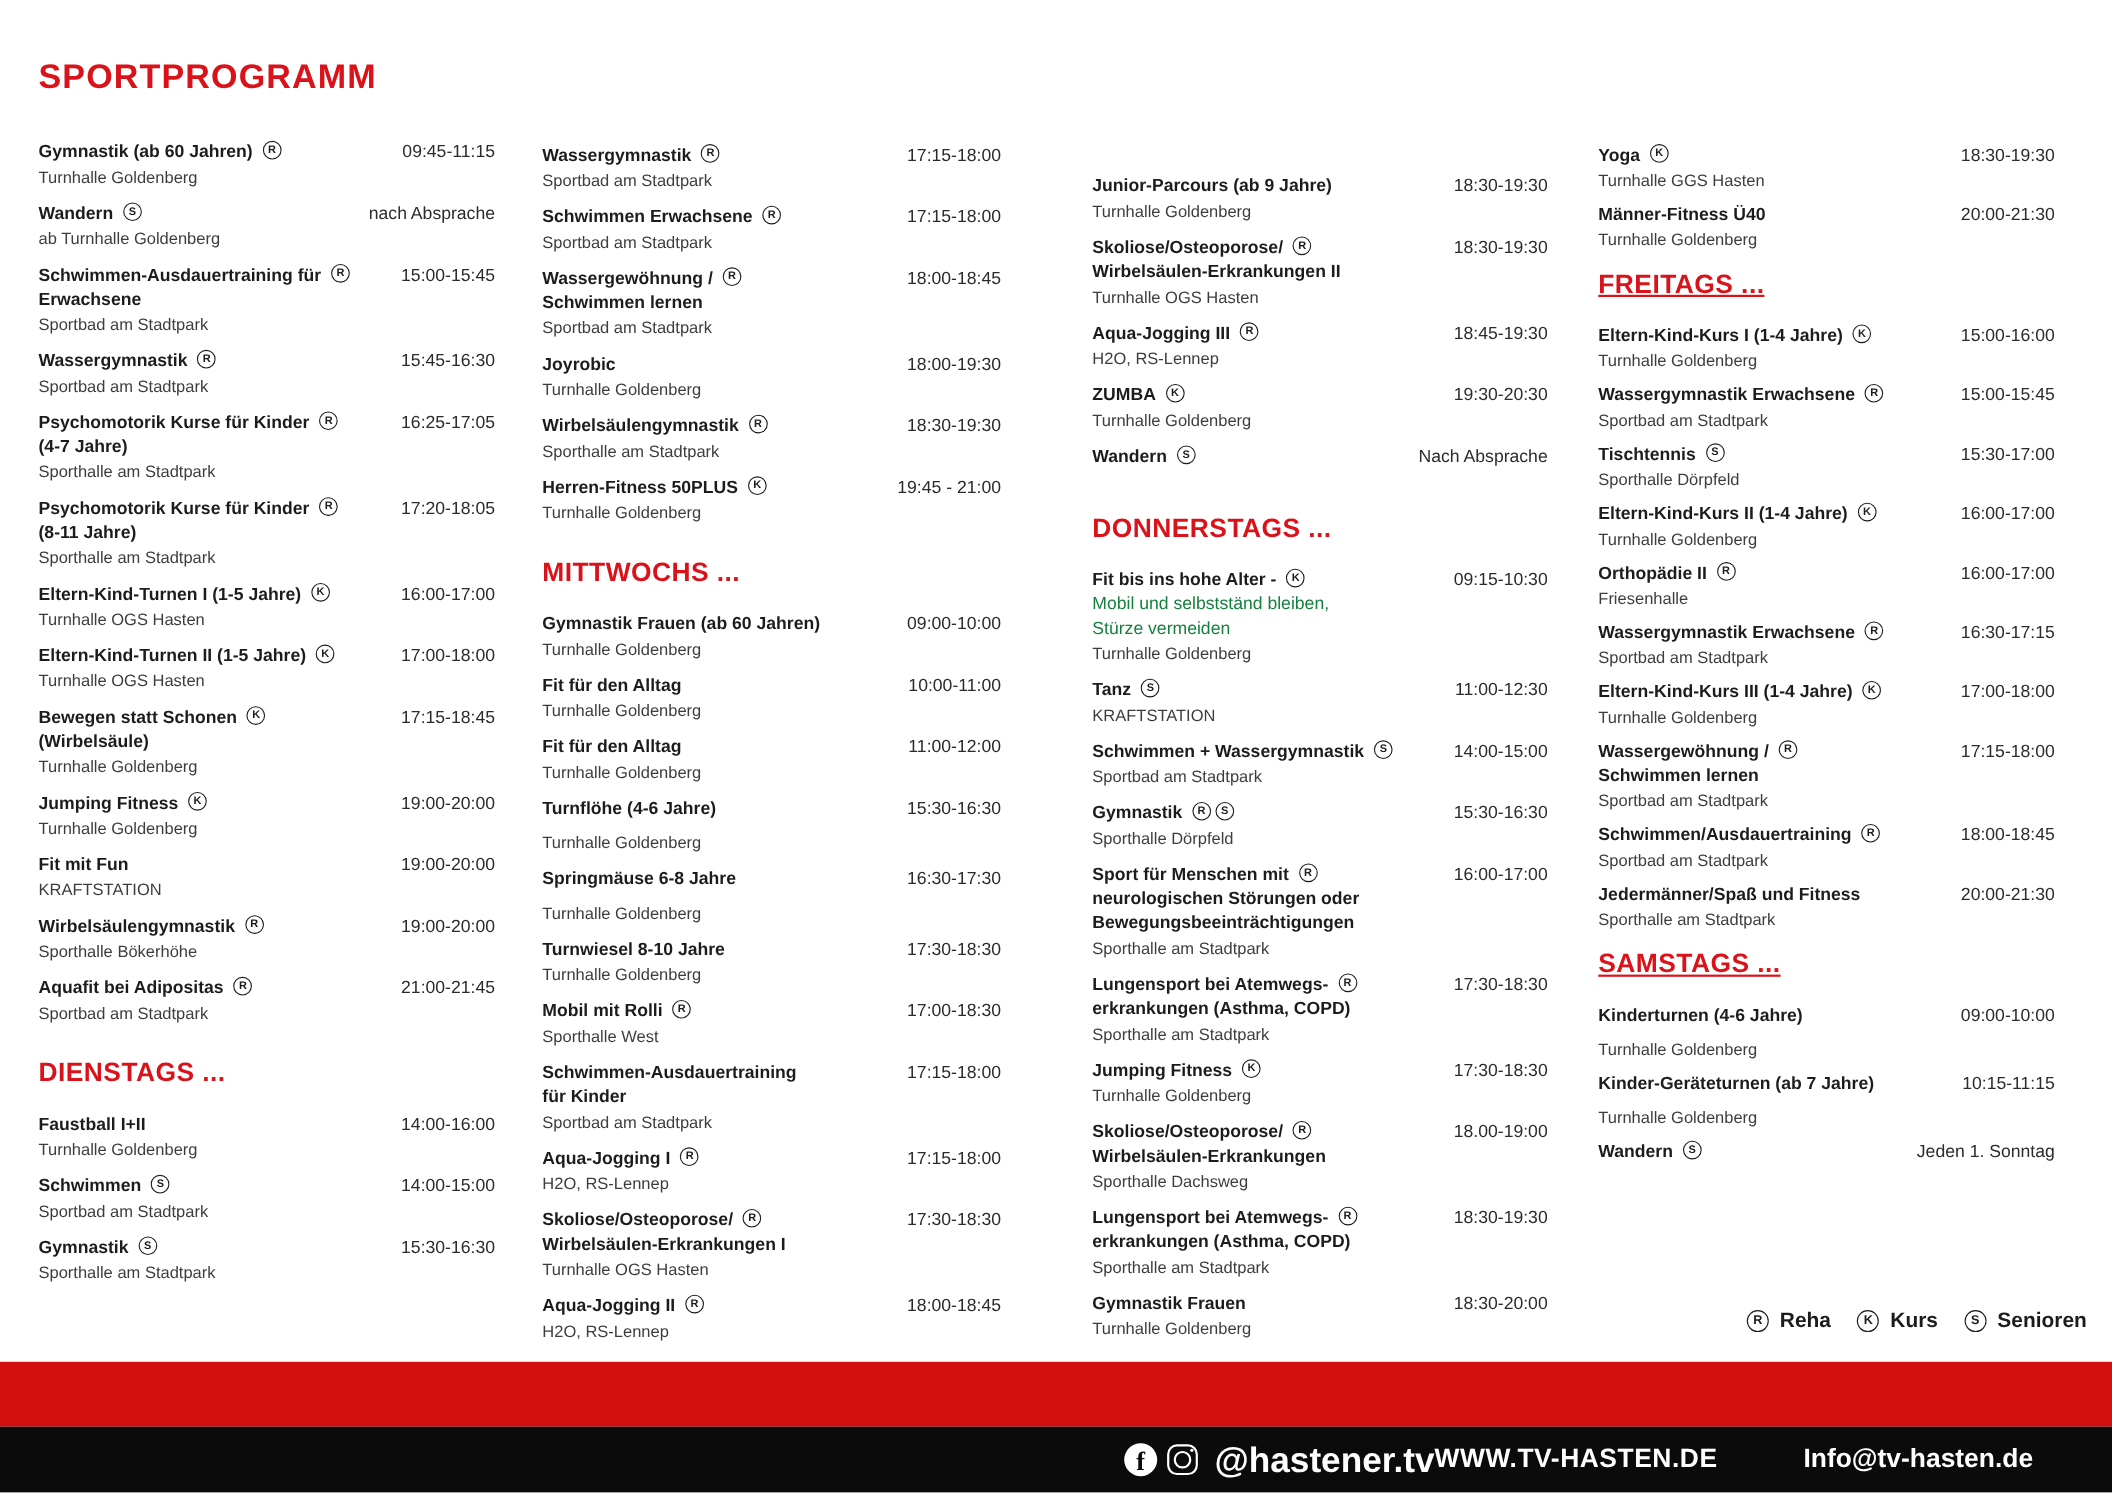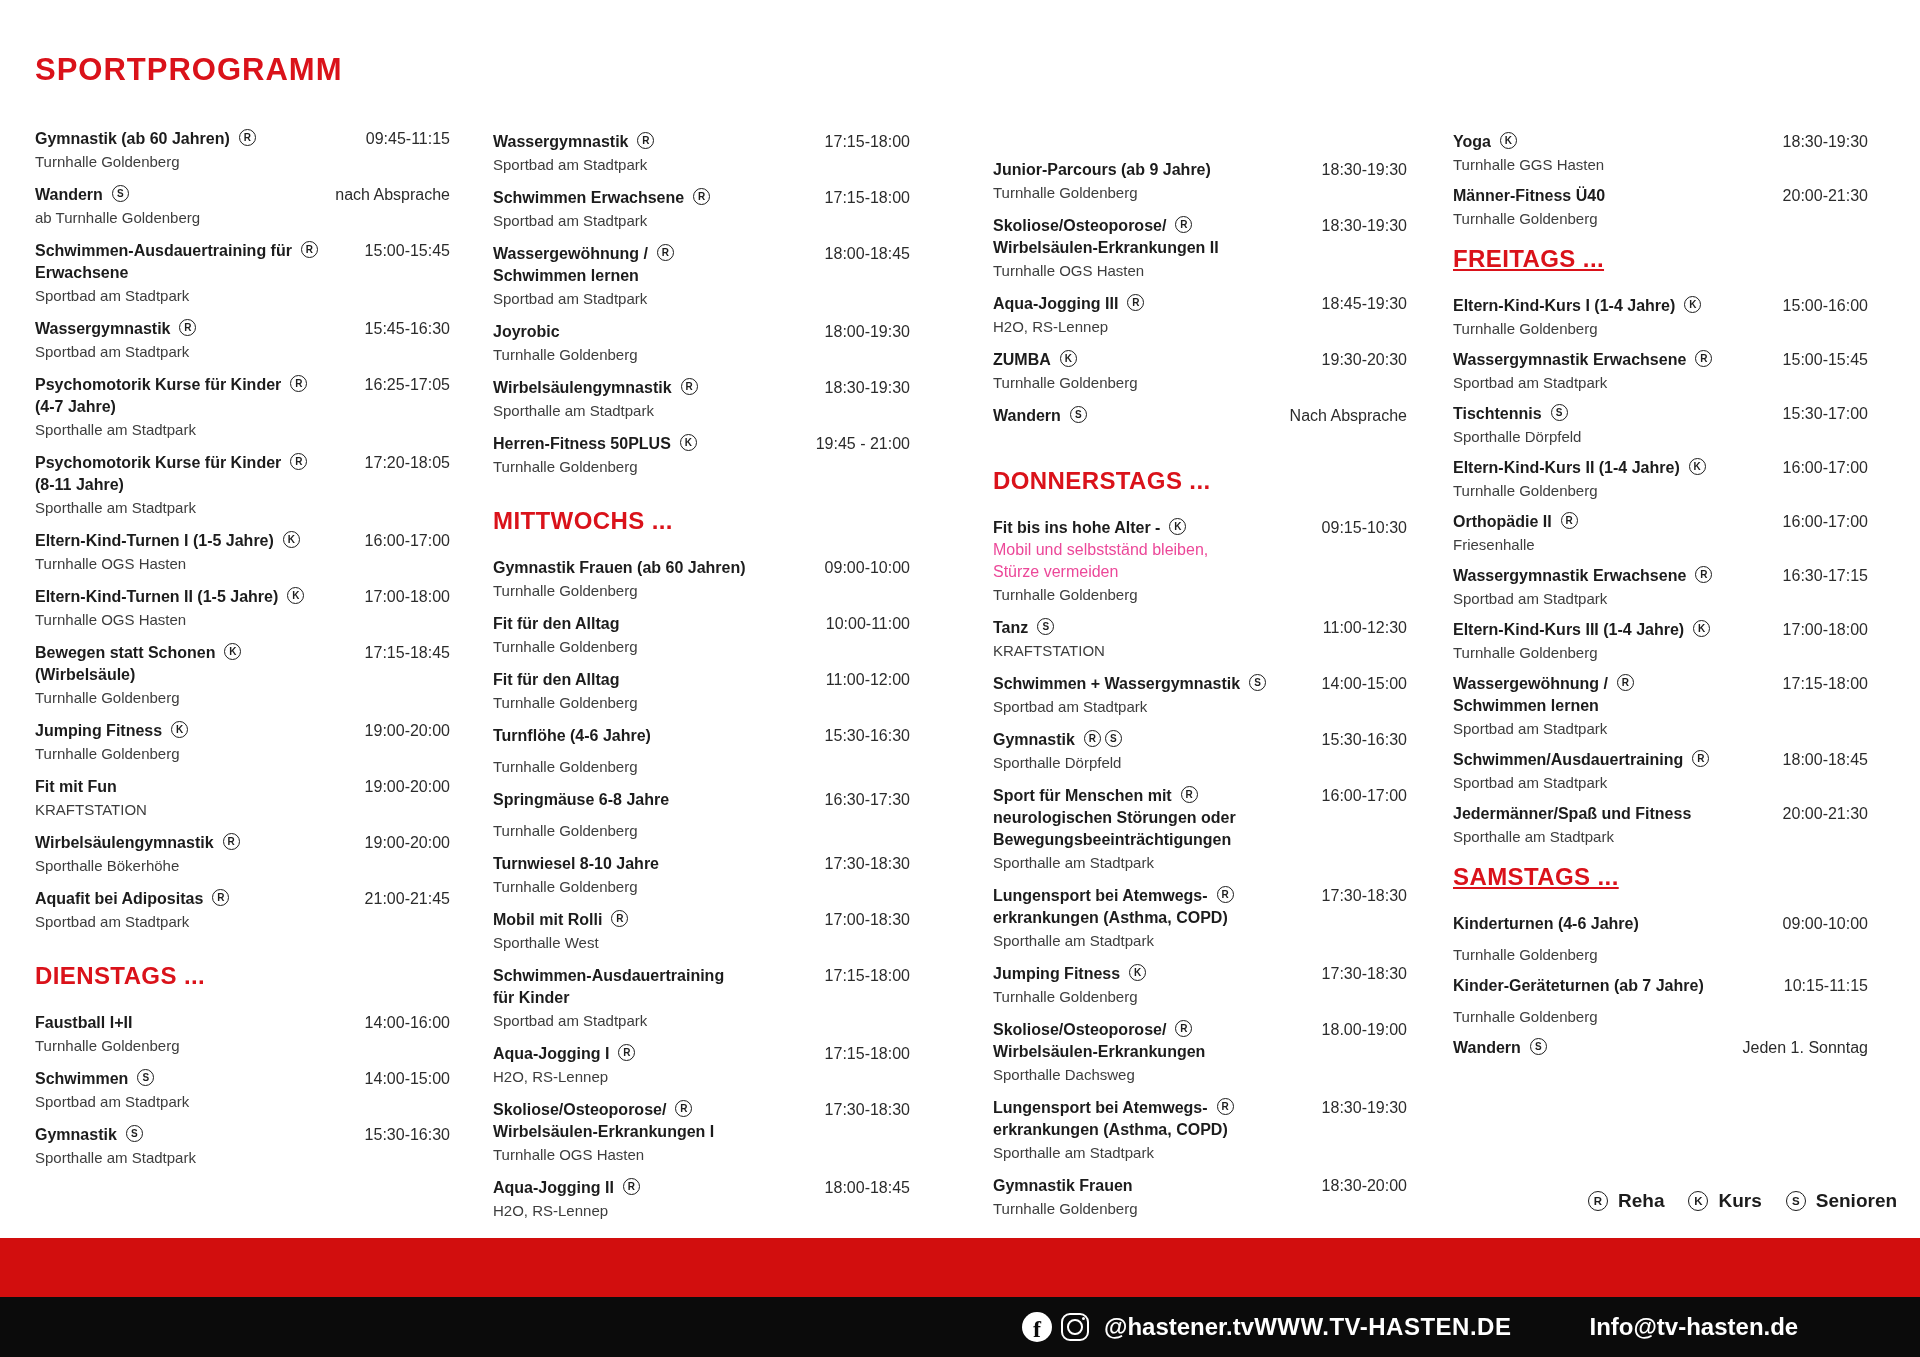--- a/index.html
+++ b/index.html
@@ -35,21 +35,21 @@
     margin-bottom:12px;
   }
   .col-tight .entry{margin-bottom:10px;}
   .col-tight .day-heading{margin-top:16px;text-decoration:underline;}
   .entry.spacer{margin-bottom:40px;}
   .entry-main{min-width:0;}
   .entry-name{
     font-size:16px;font-weight:700;color:var(--ink);line-height:22px;
   }
   .entry-cont{
-    font-size:16px;font-weight:400;color:#ec4899;line-height:22px;
+    font-size:16px;font-weight:400;color:#15803d;line-height:22px;
   }
   .entry-loc{
     font-size:15px;font-weight:400;color:var(--ink-gray);line-height:21px;margin-top:1px;
   }
   .entry.loose .entry-loc{margin-top:9px;}
   .entry-time{
     font-size:16px;color:var(--ink-soft);white-space:nowrap;flex-shrink:0;
     margin-left:12px;line-height:22px;
   }
   .badge{
@@ -80,21 +80,21 @@
     width:28px;height:28px;border:2.6px solid #ffffff;border-radius:9px;
     position:relative;margin-left:9px;
   }
   .ig-icon::before{
     content:'';position:absolute;inset:4.2px;border:2.4px solid #ffffff;border-radius:50%;
   }
   .ig-icon::after{
     content:'';position:absolute;top:1.8px;right:1.8px;width:3.6px;height:3.6px;
     background:#ffffff;border-radius:50%;
   }
-  .f-handle{margin-left:15px;font-size:24px;font-weight:700;}
+  .f-handle{margin-left:15px;font-size:32px;font-weight:700;}
   .f-site{font-size:24px;font-weight:700;letter-spacing:0.5px;}
   .f-mail{margin-left:78px;font-size:24px;font-weight:700;}
 </style>
 </head>
 <body>
 
 <div class="page">
 
   <div class="title">SPORTPROGRAMM</div>
 

